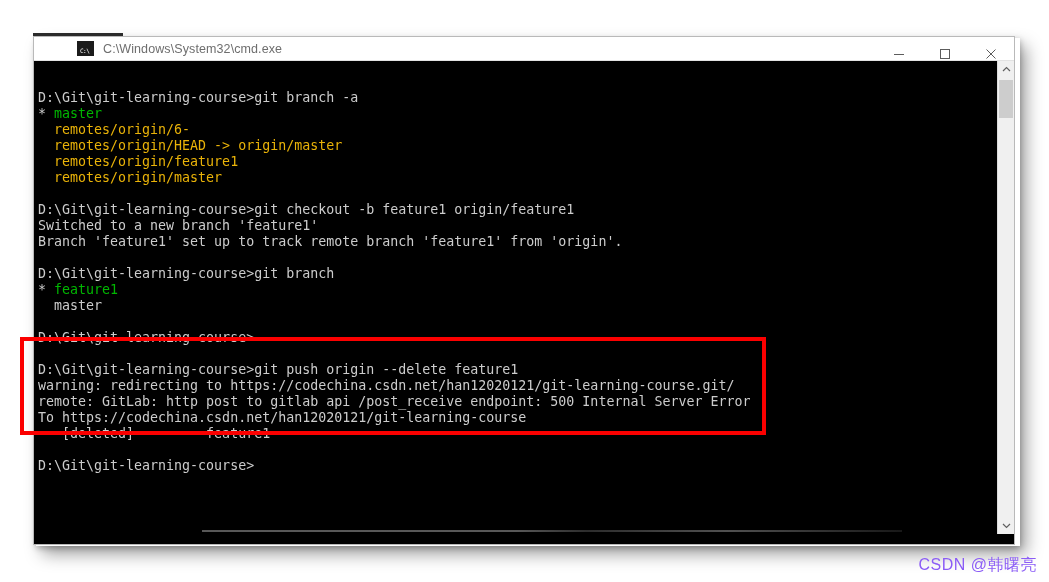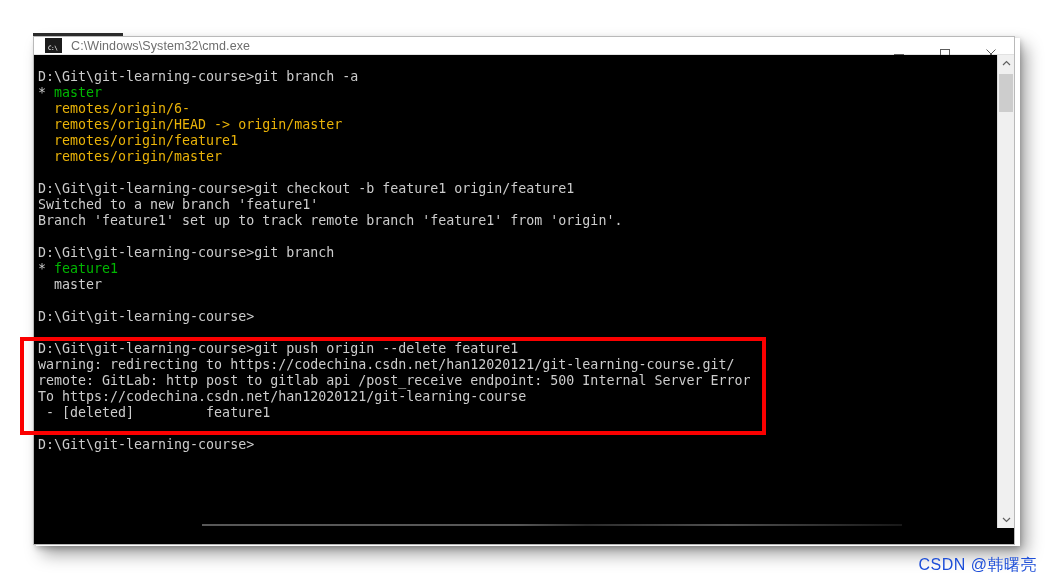--- a/index.html
+++ b/index.html
@@ -49,26 +49,27 @@
     top: 36px;
     width: 982px;
     height: 509px;
     background: #000000;
     border: 1px solid #b9b9b9;
     box-sizing: border-box;
   }
 
   .title-bar {
     position: relative;
-    height: 18px;
+    height: 24px;
     background: #ffffff;
     border-bottom: 1px solid #e2e2e2;
     display: flex;
     align-items: center;
     box-sizing: border-box;
+    padding-left: 32px;
   }
 
   .cmd-icon {
     width: 17px;
     height: 15px;
     margin-left: 11px;
     background: #ffffff;
     border: 1px solid #1b1b1b;
     position: relative;
     box-sizing: border-box;
@@ -131,20 +132,21 @@
     display: flex;
   }
 
   .term {
     position: relative;
     flex: 1 1 auto;
     background: #000000;
     overflow: hidden;
     padding: 14px 16px 0 2px;
     box-sizing: border-box;
+    margin-top: 15px;
   }
 
   .term-lines {
     font-family: "DejaVu Sans Mono", "Liberation Mono", monospace;
     font-size: 13.3px;
     line-height: 16px;
     color: #c8c8c8;
     white-space: pre;
     padding-left: 2px;
   }
@@ -212,21 +214,21 @@
     pointer-events: none;
   }
 
   
   .watermark {
     position: absolute;
     right: 12px;
     bottom: 6px;
     font-family: "Liberation Sans", sans-serif;
     font-size: 16px;
-    color: #1d4ed8;
+    color: #8b5cf6;
     letter-spacing: 0.5px;
     white-space: nowrap;
   }
 </style>
 </head>
 <body>
 
 <div id="screen">
 
   <div class="window-shadow"></div>

